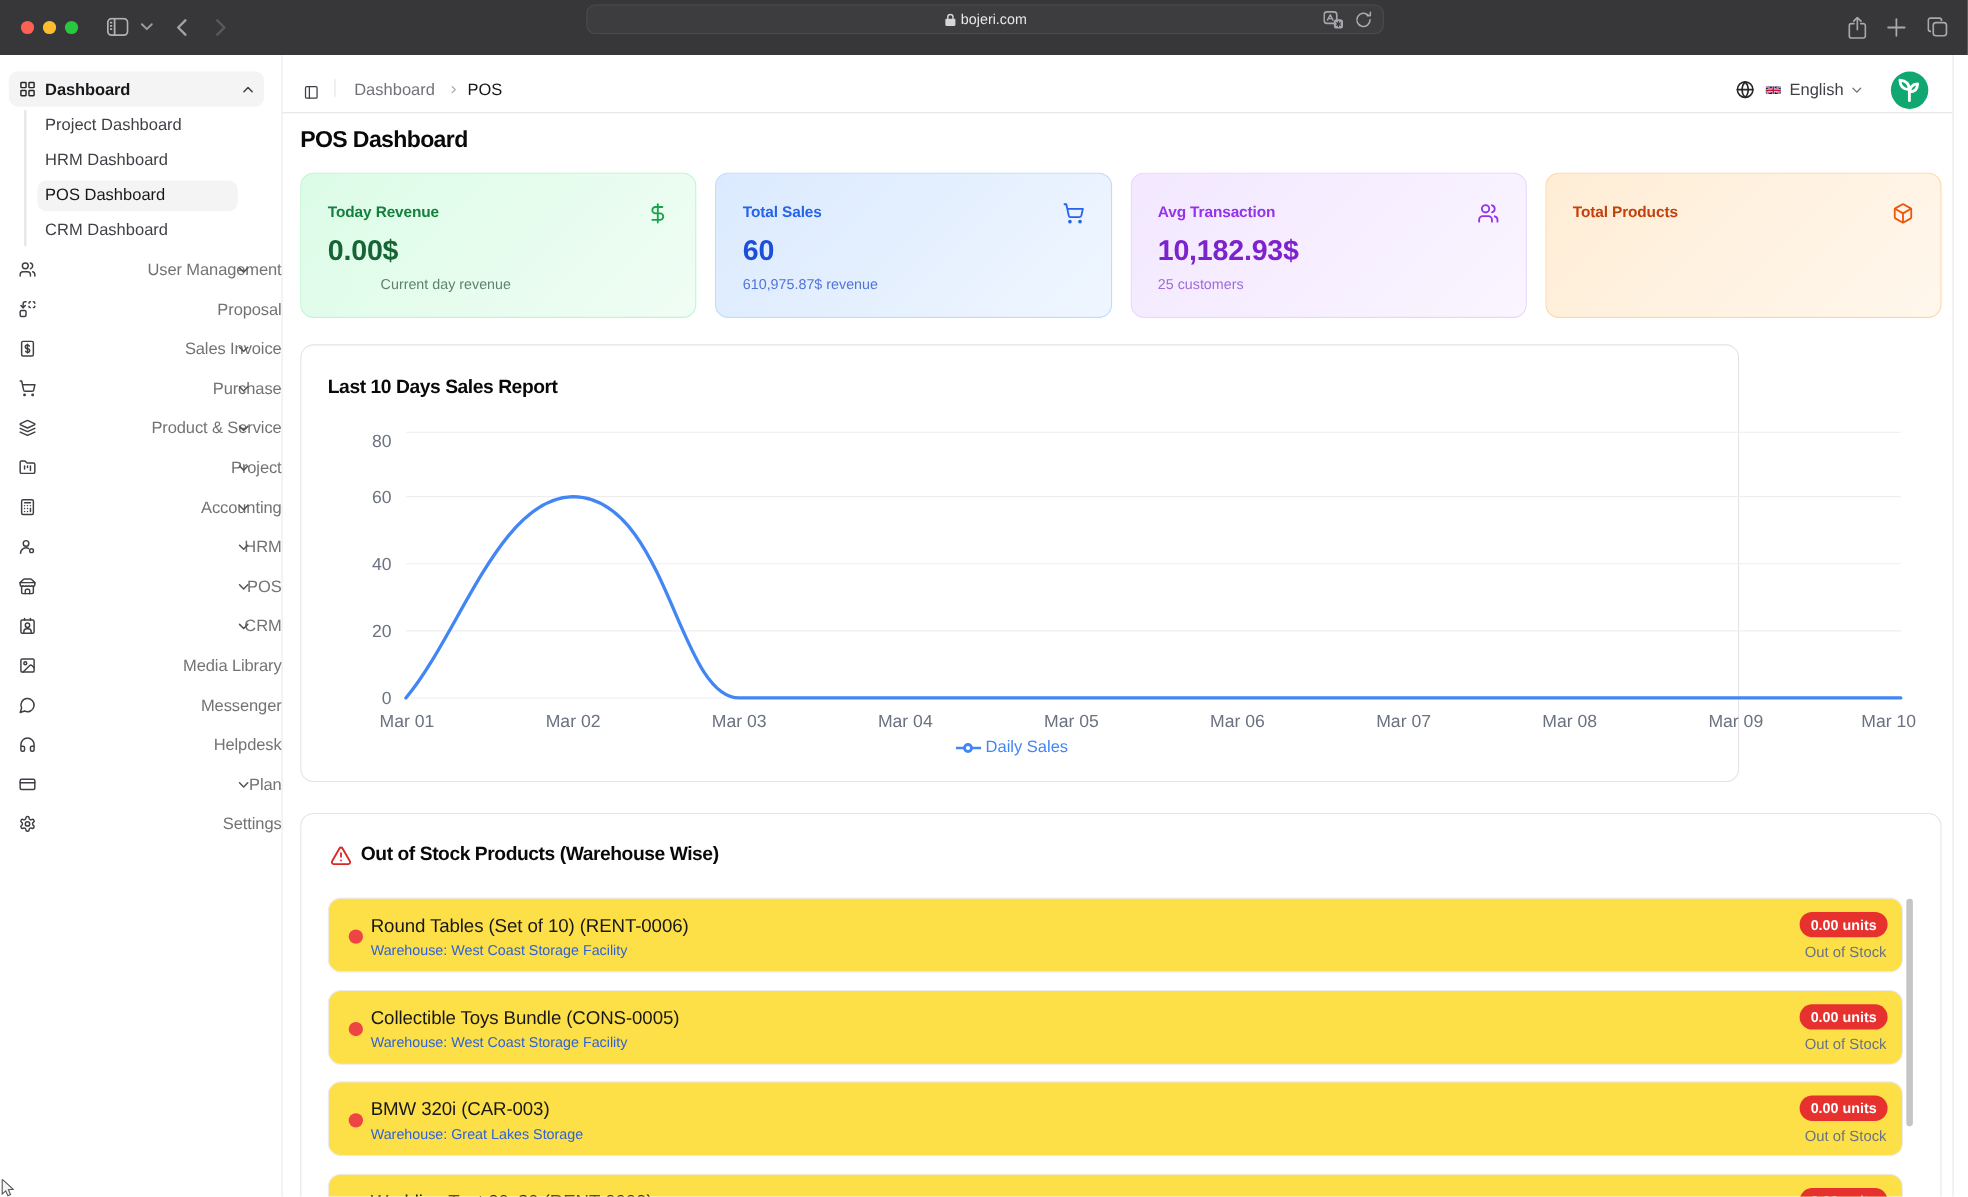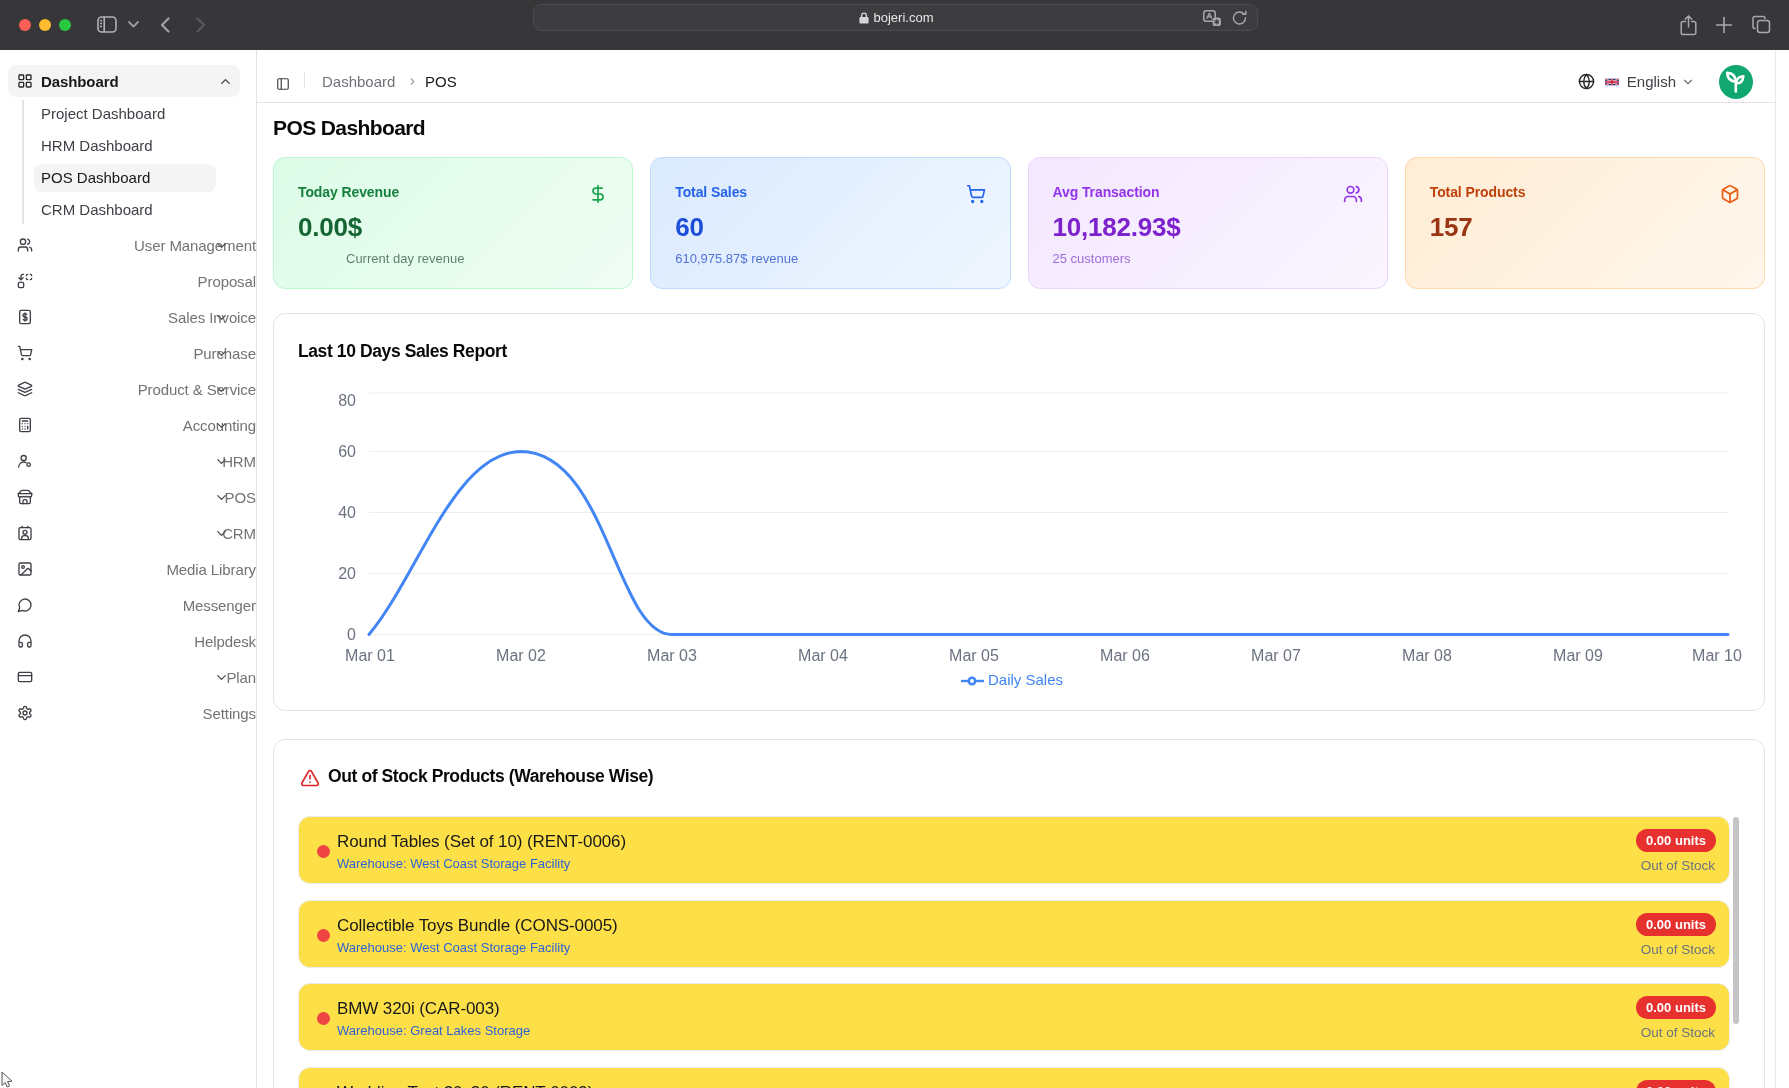--- a/index.html
+++ b/index.html
@@ -64,21 +64,21 @@
 .scard .ic { position:absolute; right:24px; top:26px; }
 #sc1 { background:linear-gradient(135deg,#dcfce7,#f0fdf4); border:1px solid #bbf7d0; }
 #sc1 .t { color:#15803d; } #sc1 .v { color:#166534; } #sc1 .s { color:#5f826e;margin-left:48px; }
 #sc2 { background:linear-gradient(135deg,#dbeafe,#eff6ff); border:1px solid #bfdbfe; }
 #sc2 .t { color:#2563eb; } #sc2 .v { color:#1d4ed8; } #sc2 .s { color:#5273d8; }
 #sc3 { background:linear-gradient(135deg,#f3e8ff,#faf5ff); border:1px solid #e9d5ff; }
 #sc3 .t { color:#9333ea; } #sc3 .v { color:#7e22ce; } #sc3 .s { color:#a06cd8; }
 #sc4 { background:linear-gradient(135deg,#ffedd5,#fff7ed); border:1px solid #fed7aa; }
 #sc4 .t { color:#c2410c; } #sc4 .v { color:#9a3412; }
 
-#chartcard { position:absolute; left:16px; top:210px; width:1492px; height:398px;
+#chartcard { position:absolute; left:16px; top:210px; width:1308px; height:398px;
   border:1px solid #e4e4e7; border-radius:12px; background:#fff; }
 #chartcard h2 { position:absolute; left:24px; top:27px; font-size:17.5px; font-weight:bold;
   color:#09090b; letter-spacing:-0.4px; }
 #legend { position:absolute; left:-7px; width:100%; top:357px; text-align:center;
   font-size:15px; color:#4285f4; }
 #legend svg { display:inline-block; vertical-align:-2px; margin-right:4px; }
 
 #stockcard { position:absolute; left:16px; top:636px; width:1492px; height:460px;
   border:1px solid #e4e4e7; border-radius:12px; background:#fff; }
 #stockcard h2 { position:absolute; left:54px; top:26px; font-size:17.5px; font-weight:bold;
@@ -222,20 +222,32 @@
           <path d="m6 9 6 6 6-6"></path>
         </svg>
     </div>
     <div class="item">
       <svg class="mi" width="16" height="16" viewBox="0 0 24 24" fill="none" stroke="#3f3f46" stroke-width="2" stroke-linecap="round" stroke-linejoin="round">
           <path d="M12.83 2.18a2 2 0 0 0-1.66 0L2.6 6.08a1 1 0 0 0 0 1.83l8.58 3.91a2 2 0 0 0 1.66 0l8.58-3.9a1 1 0 0 0 0-1.83Z"></path>
           <path d="m22 17.65-9.17 4.16a2 2 0 0 1-1.66 0L2 17.65"></path>
           <path d="m22 12.65-9.17 4.16a2 2 0 0 1-1.66 0L2 12.65"></path>
         </svg>
       <span class="lbl">Product &amp; Service</span>
+      <svg class="chev" width="15" height="15" viewBox="0 0 24 24" fill="none" stroke="#52525b" stroke-width="2.2" stroke-linecap="round" stroke-linejoin="round">
+          <path d="m6 9 6 6 6-6"></path>
+        </svg>
+    </div>
+    <div class="item">
+      <svg class="mi" width="16" height="16" viewBox="0 0 24 24" fill="none" stroke="#3f3f46" stroke-width="2" stroke-linecap="round" stroke-linejoin="round">
+          <path d="M20 20a2 2 0 0 0 2-2V8a2 2 0 0 0-2-2h-7.9a2 2 0 0 1-1.69-.9L9.6 3.9A2 2 0 0 0 7.93 3H4a2 2 0 0 0-2 2v13a2 2 0 0 0 2 2Z"></path>
+          <path d="M8 10v4"></path>
+          <path d="M12 10v2"></path>
+          <path d="M16 10v6"></path>
+        </svg>
+      <span class="lbl">Project</span>
       <svg class="chev" width="15" height="15" viewBox="0 0 24 24" fill="none" stroke="#52525b" stroke-width="2.2" stroke-linecap="round" stroke-linejoin="round">
           <path d="m6 9 6 6 6-6"></path>
         </svg>
     </div>
     <div class="item">
       <svg class="mi" width="16" height="16" viewBox="0 0 24 24" fill="none" stroke="#3f3f46" stroke-width="2" stroke-linecap="round" stroke-linejoin="round">
           <rect width="16" height="20" x="4" y="2" rx="2"></rect>
           <line x1="8" x2="16" y1="6" y2="6"></line>
           <line x1="16" x2="16" y1="14" y2="18"></line>
           <path d="M16 10h.01"></path>
@@ -397,21 +409,20 @@
           <div class="s">25 customers</div>
           <svg class="ic" width="20" height="20" viewBox="0 0 24 24" fill="none" stroke="#9333ea" stroke-width="2" stroke-linecap="round" stroke-linejoin="round">
               <path d="M16 21v-2a4 4 0 0 0-4-4H6a4 4 0 0 0-4 4v2"></path>
               <circle cx="9" cy="7" r="4"></circle>
               <path d="M22 21v-2a4 4 0 0 0-3-3.87"></path>
               <path d="M16 3.13a4 4 0 0 1 0 7.75"></path>
             </svg>
         </div>
         <div class="scard" id="sc4">
           <div class="t">Total Products</div>
-          <div class="v">157</div>
           <svg class="ic" width="20" height="20" viewBox="0 0 24 24" fill="none" stroke="#ea580c" stroke-width="2" stroke-linecap="round" stroke-linejoin="round">
               <path d="M21 8a2 2 0 0 0-1-1.73l-7-4a2 2 0 0 0-2 0l-7 4A2 2 0 0 0 3 8v8a2 2 0 0 0 1 1.73l7 4a2 2 0 0 0 2 0l7-4A2 2 0 0 0 21 16Z"></path>
               <path d="m3.3 7 8.7 5 8.7-5"></path>
               <path d="M12 22V12"></path>
             </svg>
         </div>
       </div>
       <div id="chartcard">
         <h2>Last 10 Days Sales Report</h2>
         <svg width="1492" height="398" viewBox="0 0 1492 398">

